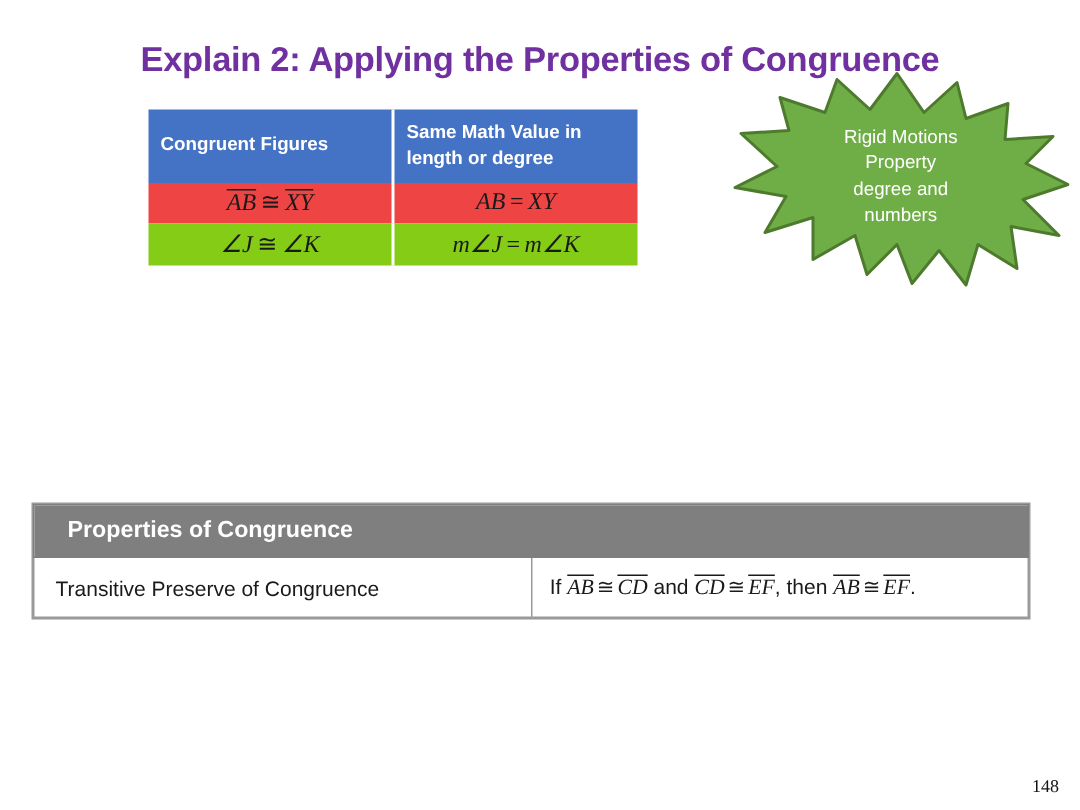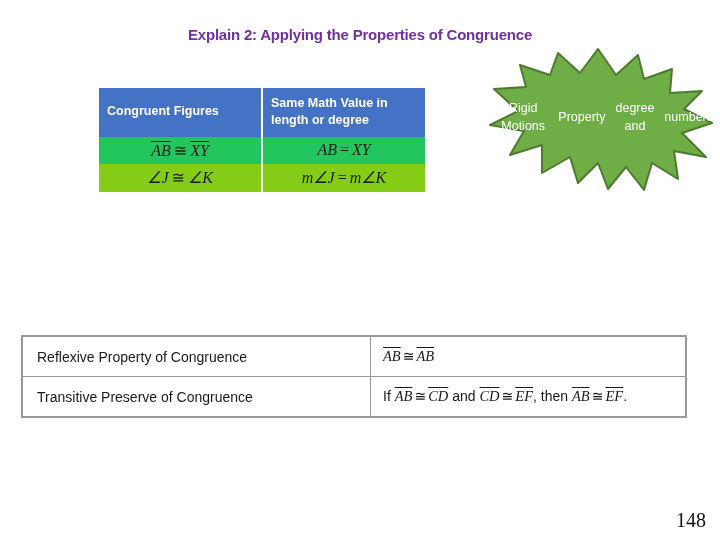--- a/index.html
+++ b/index.html
@@ -24,55 +24,54 @@
 
   
   .slide-title {
     position: absolute;
     left: 0;
     top: 26px;
     width: 720px;
     text-align: center;
     font-family: "Liberation Sans", sans-serif;
     font-weight: bold;
-    font-size: 15px;
+    font-size: 23px;
     letter-spacing: -0.2px;
     color: #7030A0;
     white-space: nowrap;
   }
 
   
   .congruence-table {
     position: absolute;
     left: 99px;
     top: 73px;
     width: 326px;
     border-collapse: collapse;
     table-layout: fixed;
-    margin-top: 15px;
   }
   .congruence-table td {
     padding: 0;
     vertical-align: middle;
   }
   .ct-header {
     background: #4472C4;
     color: #ffffff;
     font-weight: bold;
     font-size: 12.5px;
     line-height: 1.35;
     padding: 7px 8px 8px 8px !important;
     height: 46px;
     box-sizing: border-box;
     border-right: 2px solid #ffffff;
   }
   .ct-header:last-child { border-right: none; }
 
   .ct-row1 td {
-    background: #22c55e;
+    background: #ef4444;
     height: 27px;
     text-align: center;
     border-right: 2px solid #ffffff;
   }
   .ct-row1 td:last-child { border-right: none; }
   .ct-row2 td {
     background: #84cc16;
     height: 28px;
     text-align: center;
     border-right: 2px solid #ffffff;
@@ -105,21 +104,21 @@
     left: 0;
     top: 0;
   }
   .burst-text {
     position: absolute;
     left: 0;
     top: 0;
     width: 100%;
     height: 100%;
     display: flex;
-    flex-direction: row;
+    flex-direction: column;
     align-items: center;
     justify-content: center;
     color: #ffffff;
     text-align: center;
     pointer-events: none;
   }
   .burst-green {
     left: 488px;
     top: 47px;
     width: 225px;
@@ -201,21 +200,21 @@
     font-family: "Liberation Serif", serif;
     padding: 0 2px;
   }
 
   
   .page-number {
     position: absolute;
     right: 14px;
     bottom: 8px;
     font-family: "Liberation Serif", serif;
-    font-size: 20px;
+    font-size: 12px;
     color: #111111;
   }
 </style>
 </head>
 <body>
 
 <div class="slide">
 
   <div class="slide-title">Explain 2:  Applying the Properties of Congruence</div>
 
@@ -261,22 +260,21 @@
       <div>Property</div>
       <div>degree and</div>
       <div>numbers</div>
     </div>
   </div>
 
 
   <table class="props-table">
     <tbody>
       <tr>
-        <td class="props-name">Reflexive Property of Congruence</td>
-        <td class="props-stmt"><span class="seg">AB</span><span class="cong">≅</span><span class="seg">AB</span></td>
+        <td class="props-header" colspan="2">Properties of Congruence</td>
       </tr>
       <tr>
         <td class="props-name">Transitive Preserve of Congruence</td>
         <td class="props-stmt"><span>If </span><span class="seg">AB</span><span class="cong">≅</span><span class="seg">CD</span><span> and </span><span class="seg">CD</span><span class="cong">≅</span><span class="seg">EF</span><span>, then </span><span class="seg">AB</span><span class="cong">≅</span><span class="seg">EF</span><span>.</span></td>
       </tr>
     </tbody>
   </table>
 
   <div class="page-number">148</div>
 

